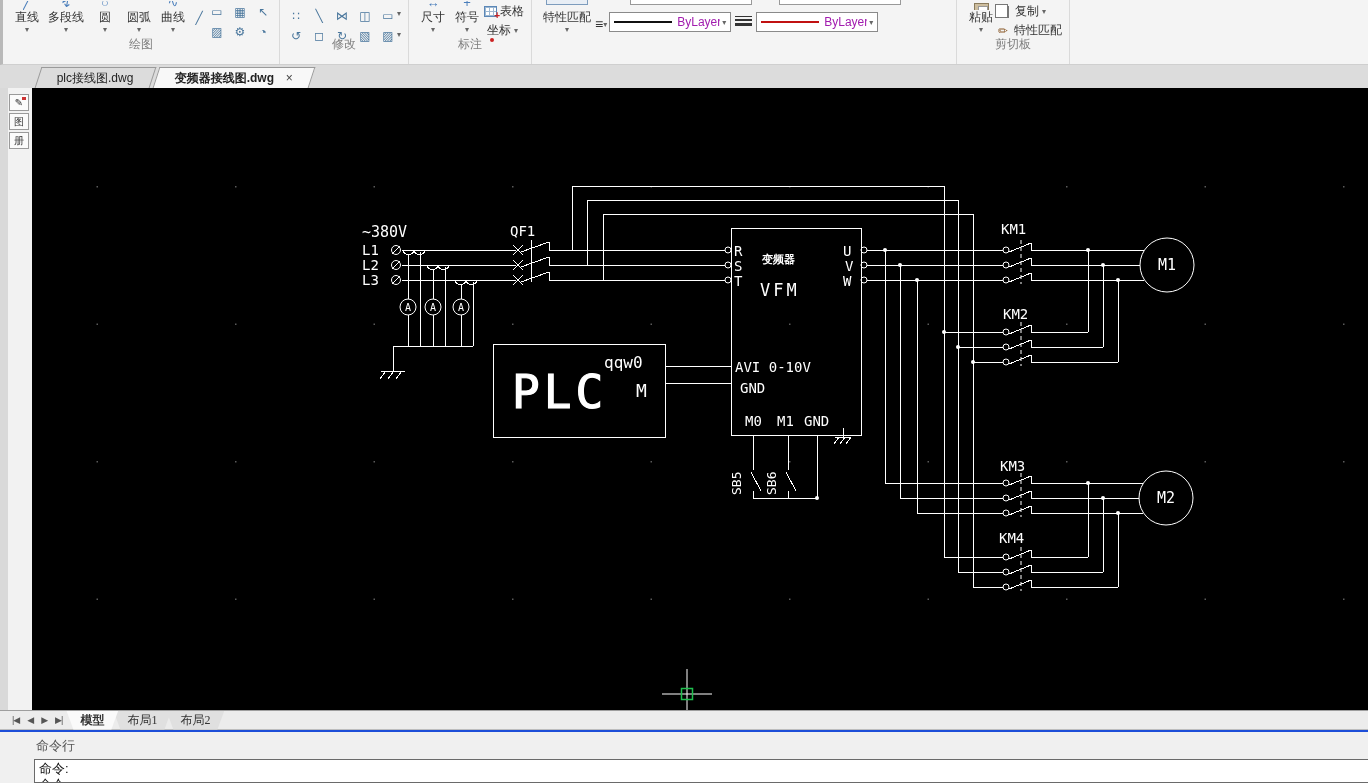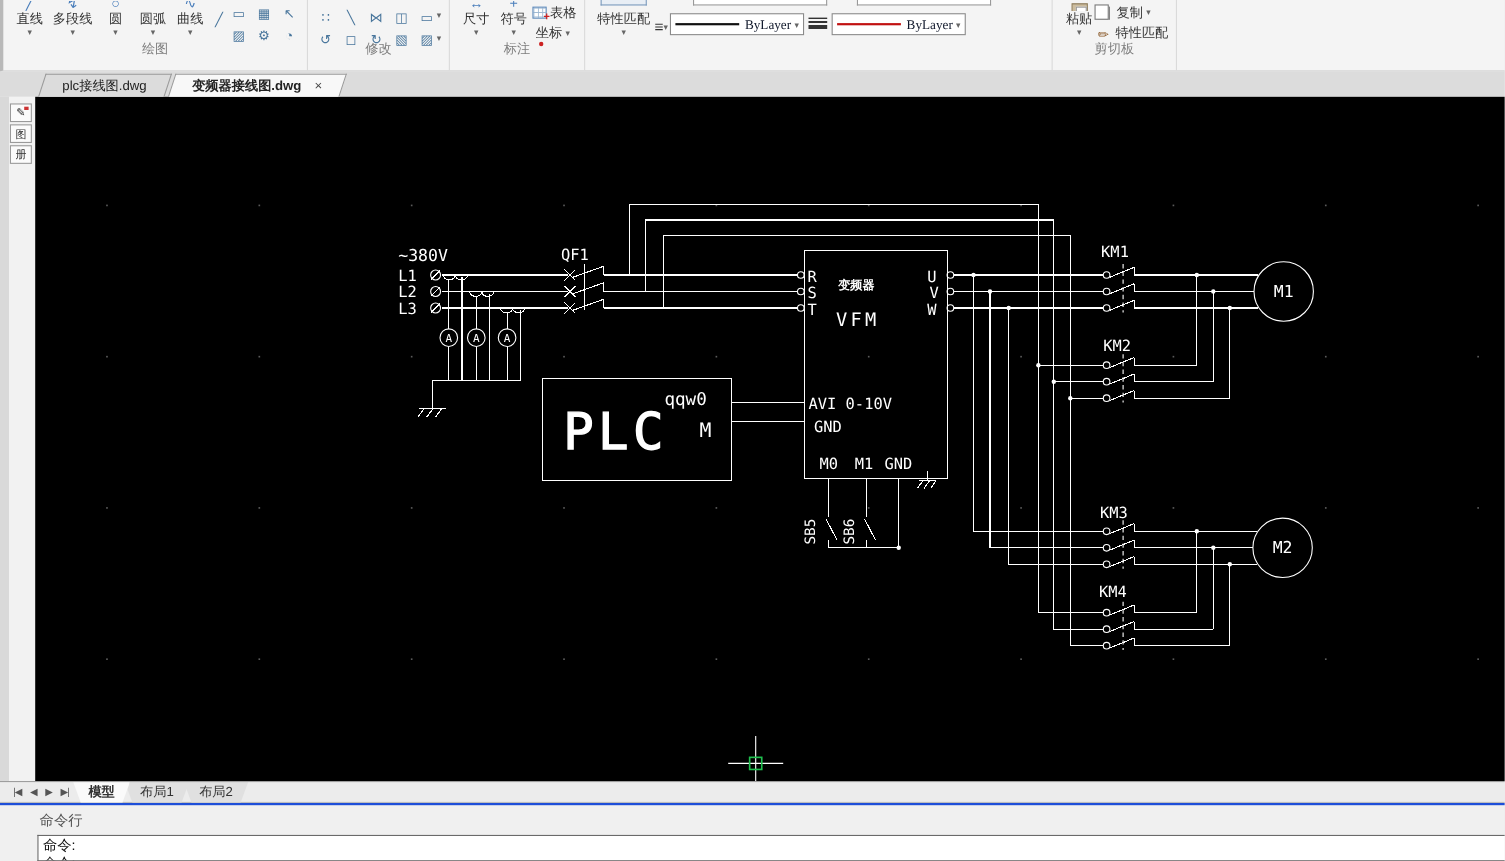--- a/index.html
+++ b/index.html
@@ -22,21 +22,21 @@
   .darr { font-size:8px; color:#666; line-height:9px; }
   .mini { width:18px; height:18px; display:flex; align-items:center; justify-content:center;
     color:#49769c; font-size:12px; line-height:18px; }
   .grid2 { display:grid; grid-auto-flow:column; grid-template-rows:19px 19px; gap:1px 5px; margin-top:2px; }
   .row19 { display:flex; align-items:center; gap:3px; height:19px; }
   .stack { display:flex; flex-direction:column; margin-top:1px; }
   .combo { display:flex; align-items:center; background:#fff; border:1px solid #8a8a8a;
     height:20px; width:122px; padding:0 4px; margin:11px 2px 0 2px; }
   .combo .sample { width:58px; height:2px; background:#111; margin-right:5px; }
   .combo.red .sample { background:var(--red,#c11); }
-  .combo .val { font-size:12px; color:#0f172a; flex:1; overflow:hidden; white-space:nowrap;font-family:Liberation Serif, serif; }
+  .combo .val { font-size:12px; color:#a21caf; flex:1; overflow:hidden; white-space:nowrap; }
   .combo .darr { margin-left:2px; }
   .sliver { position:absolute; top:0; height:5px; width:122px; background:#fff;
     border:1px solid #999; border-top:none; }
   .sliver.icon { width:42px; background:#e8eef5; border-color:#7d9cbd; }
   .ic-lw { width:17px; height:12px; margin:15px 2px 0 2px;
     background:linear-gradient(#333 0 1px,transparent 1px 3px,#333 3px 5px,transparent 5px 7px,#333 7px 10px,transparent 10px 12px); }
   .lineset { display:flex; align-items:center; margin-top:15px; color:#333; }
   .ic-paste { width:15px; height:14px; background:#cdbd9e; border:1px solid #8a7b5c; position:relative; }
   .ic-paste:after { content:''; position:absolute; left:3px; top:2px; width:8px; height:10px;
     background:#fff; border:1px solid #999; }
@@ -75,21 +75,21 @@
   .dashed { stroke-dasharray:4,3; }
   .schem text { fill:var(--wire,#fff); font-family:"DejaVu Sans Mono","Liberation Mono",monospace; }
 
   
   .mtabs { height:20px; background:#ececec; border-top:1px solid #9e9e9e; border-bottom:1px solid #bdbdbd;
     display:flex; align-items:center; font-size:12px; color:#333; padding-left:8px; }
   .nav { color:#555; font-size:9px; margin:0 4px; letter-spacing:-1px; }
   .ltab { padding:0 14px; height:19px; line-height:19px; background:#e0e0e0;
     clip-path:polygon(0 0,100% 0,calc(100% - 7px) 100%,7px 100%);
     filter:drop-shadow(0.5px 0.5px 0 #9a9a9a) drop-shadow(-0.5px 0 0 #9a9a9a);
-    margin-right:-5px; }
+    margin-right:-5px;font-family:Liberation Serif, serif; }
   .ltab.active { background:#fafafa; font-weight:bold; z-index:2; }
 
   
   .cmdbar { height:29px; background:#f0f0f0; border-top:2px solid #1d4ed8;
     display:flex; align-items:center; padding-left:36px; color:#555; font-size:13px; }
   .cmdwrap { height:24px; background:#f0f0f0; }
   .cmdbox { height:24px; margin-left:34px; background:#fff; border:1px solid #6a6a6a;
     border-right:none; overflow:hidden; font-size:13px; color:#111; line-height:16px; padding:1px 0 0 4px; }
 </style>
 </head>

